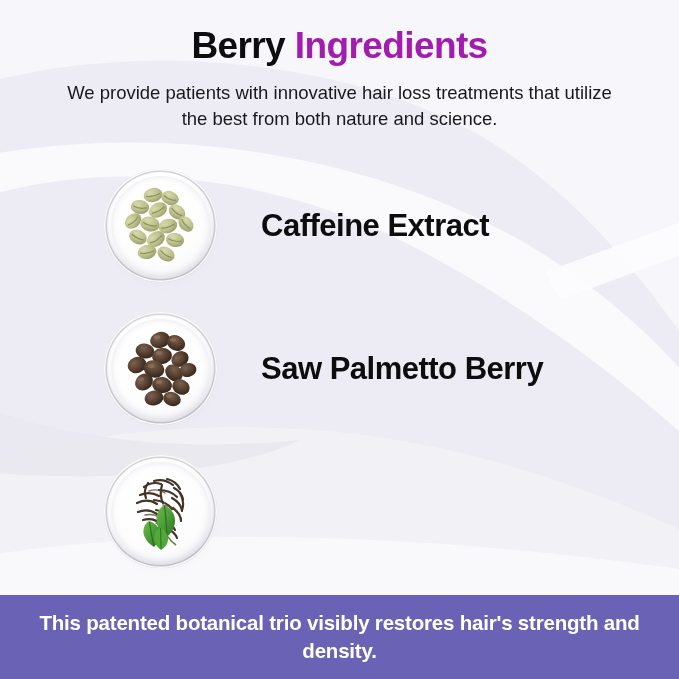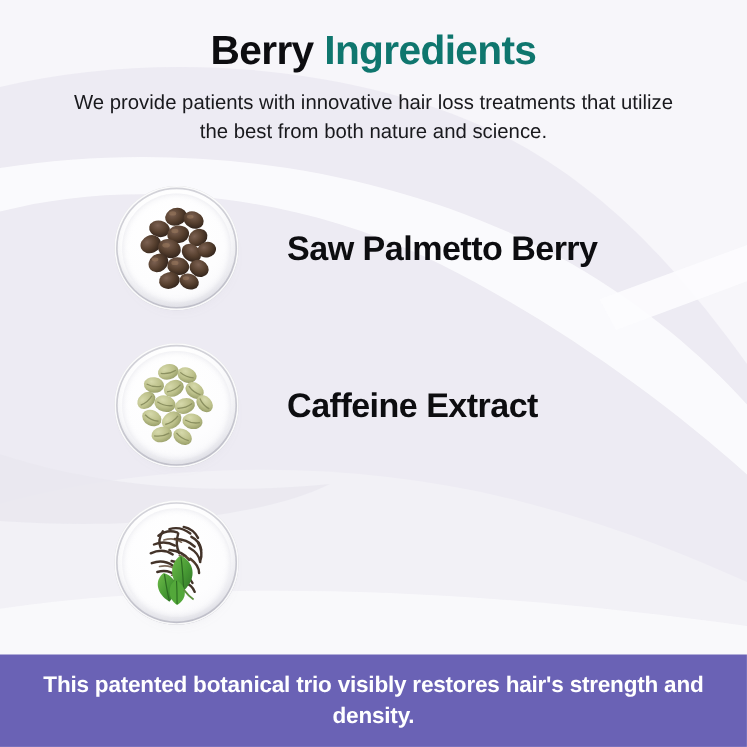--- a/index.html
+++ b/index.html
@@ -20,21 +20,21 @@
   .header { padding-top:26px; text-align:center; }
 
   .title {
     font-size:37px;
     font-weight:700;
     letter-spacing:-0.6px;
     line-height:1.1;
     white-space:nowrap;
   }
   .title .t-black { color:#0d0d10; }
-  .title .t-purple { color:#0f766e; }
+  .title .t-purple { color:#a21caf; }
 
   .subtitle {
     margin-top:13px;
     font-size:18.5px;
     line-height:1.42;
     color:#19191d;
     font-weight:400;
     padding:0 58px;
   }
 
@@ -139,20 +139,97 @@
 </svg>
 
 <div class="page">
 
   <div class="header">
     <h1 class="title"><span class="t-black">Berry </span><span class="t-purple">Ingredients</span></h1>
     <p class="subtitle">We provide patients with innovative hair loss treatments that utilize the best from both nature and science.</p>
   </div>
 
   <div class="ingredients">
+
+    <div class="ingredient-row">
+      <div class="dish-wrap">
+        <div class="dish-shadow"></div>
+        <div class="dish"></div>
+        <div class="dish-content">
+          <svg viewBox="0 0 113 113" xmlns="http://www.w3.org/2000/svg">
+            <defs>
+              <radialGradient id="beanG" cx="35%" cy="30%" r="75%">
+                <stop offset="0%" stop-color="#d6d9ab"></stop>
+                <stop offset="60%" stop-color="#bcc08a"></stop>
+                <stop offset="100%" stop-color="#9aa06b"></stop>
+              </radialGradient>
+            </defs>
+            <g>
+              <g transform="translate(49 26) rotate(-12)">
+                <ellipse rx="9.5" ry="7" fill="url(#beanG)"></ellipse>
+                  <path d="M -7 0 Q 0 2.6 7 0" stroke="#8b9060" stroke-width="1.2" fill="none"></path>
+              </g>
+              <g transform="translate(66 29) rotate(22)">
+                <ellipse rx="9" ry="6.8" fill="url(#beanG)"></ellipse>
+                  <path d="M -6.6 0 Q 0 2.4 6.6 0" stroke="#8b9060" stroke-width="1.2" fill="none"></path>
+              </g>
+              <g transform="translate(36 38) rotate(8)">
+                <ellipse rx="9.2" ry="7" fill="url(#beanG)"></ellipse>
+                  <path d="M -6.8 0 Q 0 2.5 6.8 0" stroke="#8b9060" stroke-width="1.2" fill="none"></path>
+              </g>
+              <g transform="translate(54 41) rotate(-28)">
+                <ellipse rx="9.5" ry="7.2" fill="url(#beanG)"></ellipse>
+                  <path d="M -7 0 Q 0 2.6 7 0" stroke="#8b9060" stroke-width="1.2" fill="none"></path>
+              </g>
+              <g transform="translate(73 43) rotate(36)">
+                <ellipse rx="9" ry="6.8" fill="url(#beanG)"></ellipse>
+                  <path d="M -6.6 0 Q 0 2.4 6.6 0" stroke="#8b9060" stroke-width="1.2" fill="none"></path>
+              </g>
+              <g transform="translate(29 52) rotate(-40)">
+                <ellipse rx="9" ry="6.8" fill="url(#beanG)"></ellipse>
+                  <path d="M -6.6 0 Q 0 2.4 6.6 0" stroke="#8b9060" stroke-width="1.2" fill="none"></path>
+              </g>
+              <g transform="translate(46 55) rotate(14)">
+                <ellipse rx="9.8" ry="7.4" fill="url(#beanG)"></ellipse>
+                  <path d="M -7.2 0 Q 0 2.7 7.2 0" stroke="#8b9060" stroke-width="1.2" fill="none"></path>
+              </g>
+              <g transform="translate(64 57) rotate(-18)">
+                <ellipse rx="9.4" ry="7" fill="url(#beanG)"></ellipse>
+                  <path d="M -7 0 Q 0 2.5 7 0" stroke="#8b9060" stroke-width="1.2" fill="none"></path>
+              </g>
+              <g transform="translate(82 55) rotate(48)">
+                <ellipse rx="8.6" ry="6.5" fill="url(#beanG)"></ellipse>
+                  <path d="M -6.4 0 Q 0 2.3 6.4 0" stroke="#8b9060" stroke-width="1.2" fill="none"></path>
+              </g>
+              <g transform="translate(34 68) rotate(26)">
+                <ellipse rx="9.2" ry="7" fill="url(#beanG)"></ellipse>
+                  <path d="M -6.8 0 Q 0 2.5 6.8 0" stroke="#8b9060" stroke-width="1.2" fill="none"></path>
+              </g>
+              <g transform="translate(52 70) rotate(-34)">
+                <ellipse rx="9.6" ry="7.2" fill="url(#beanG)"></ellipse>
+                  <path d="M -7 0 Q 0 2.6 7 0" stroke="#8b9060" stroke-width="1.2" fill="none"></path>
+              </g>
+              <g transform="translate(71 71) rotate(10)">
+                <ellipse rx="9.2" ry="7" fill="url(#beanG)"></ellipse>
+                  <path d="M -6.8 0 Q 0 2.5 6.8 0" stroke="#8b9060" stroke-width="1.2" fill="none"></path>
+              </g>
+              <g transform="translate(43 83) rotate(-10)">
+                <ellipse rx="9.4" ry="7" fill="url(#beanG)"></ellipse>
+                  <path d="M -7 0 Q 0 2.5 7 0" stroke="#8b9060" stroke-width="1.2" fill="none"></path>
+              </g>
+              <g transform="translate(62 85) rotate(32)">
+                <ellipse rx="9" ry="6.8" fill="url(#beanG)"></ellipse>
+                  <path d="M -6.6 0 Q 0 2.4 6.6 0" stroke="#8b9060" stroke-width="1.2" fill="none"></path>
+              </g>
+            </g>
+          </svg>
+        </div>
+      </div>
+      <div class="ingredient-label">Caffeine Extract</div>
+    </div>
 
     <div class="ingredient-row">
       <div class="dish-wrap">
         <div class="dish-shadow"></div>
         <div class="dish"></div>
         <div class="dish-content">
           <svg viewBox="0 0 113 113" xmlns="http://www.w3.org/2000/svg">
             <defs>
               <radialGradient id="berryG" cx="38%" cy="32%" r="72%">
                 <stop offset="0%" stop-color="#7c6152"></stop>
@@ -191,97 +268,20 @@
       <div class="ingredient-label">Saw Palmetto Berry</div>
     </div>
 
     <div class="ingredient-row">
       <div class="dish-wrap">
         <div class="dish-shadow"></div>
         <div class="dish"></div>
         <div class="dish-content">
           <svg viewBox="0 0 113 113" xmlns="http://www.w3.org/2000/svg">
             <defs>
-              <radialGradient id="beanG" cx="35%" cy="30%" r="75%">
-                <stop offset="0%" stop-color="#d6d9ab"></stop>
-                <stop offset="60%" stop-color="#bcc08a"></stop>
-                <stop offset="100%" stop-color="#9aa06b"></stop>
-              </radialGradient>
-            </defs>
-            <g>
-              <g transform="translate(49 26) rotate(-12)">
-                <ellipse rx="9.5" ry="7" fill="url(#beanG)"></ellipse>
-                  <path d="M -7 0 Q 0 2.6 7 0" stroke="#8b9060" stroke-width="1.2" fill="none"></path>
-              </g>
-              <g transform="translate(66 29) rotate(22)">
-                <ellipse rx="9" ry="6.8" fill="url(#beanG)"></ellipse>
-                  <path d="M -6.6 0 Q 0 2.4 6.6 0" stroke="#8b9060" stroke-width="1.2" fill="none"></path>
-              </g>
-              <g transform="translate(36 38) rotate(8)">
-                <ellipse rx="9.2" ry="7" fill="url(#beanG)"></ellipse>
-                  <path d="M -6.8 0 Q 0 2.5 6.8 0" stroke="#8b9060" stroke-width="1.2" fill="none"></path>
-              </g>
-              <g transform="translate(54 41) rotate(-28)">
-                <ellipse rx="9.5" ry="7.2" fill="url(#beanG)"></ellipse>
-                  <path d="M -7 0 Q 0 2.6 7 0" stroke="#8b9060" stroke-width="1.2" fill="none"></path>
-              </g>
-              <g transform="translate(73 43) rotate(36)">
-                <ellipse rx="9" ry="6.8" fill="url(#beanG)"></ellipse>
-                  <path d="M -6.6 0 Q 0 2.4 6.6 0" stroke="#8b9060" stroke-width="1.2" fill="none"></path>
-              </g>
-              <g transform="translate(29 52) rotate(-40)">
-                <ellipse rx="9" ry="6.8" fill="url(#beanG)"></ellipse>
-                  <path d="M -6.6 0 Q 0 2.4 6.6 0" stroke="#8b9060" stroke-width="1.2" fill="none"></path>
-              </g>
-              <g transform="translate(46 55) rotate(14)">
-                <ellipse rx="9.8" ry="7.4" fill="url(#beanG)"></ellipse>
-                  <path d="M -7.2 0 Q 0 2.7 7.2 0" stroke="#8b9060" stroke-width="1.2" fill="none"></path>
-              </g>
-              <g transform="translate(64 57) rotate(-18)">
-                <ellipse rx="9.4" ry="7" fill="url(#beanG)"></ellipse>
-                  <path d="M -7 0 Q 0 2.5 7 0" stroke="#8b9060" stroke-width="1.2" fill="none"></path>
-              </g>
-              <g transform="translate(82 55) rotate(48)">
-                <ellipse rx="8.6" ry="6.5" fill="url(#beanG)"></ellipse>
-                  <path d="M -6.4 0 Q 0 2.3 6.4 0" stroke="#8b9060" stroke-width="1.2" fill="none"></path>
-              </g>
-              <g transform="translate(34 68) rotate(26)">
-                <ellipse rx="9.2" ry="7" fill="url(#beanG)"></ellipse>
-                  <path d="M -6.8 0 Q 0 2.5 6.8 0" stroke="#8b9060" stroke-width="1.2" fill="none"></path>
-              </g>
-              <g transform="translate(52 70) rotate(-34)">
-                <ellipse rx="9.6" ry="7.2" fill="url(#beanG)"></ellipse>
-                  <path d="M -7 0 Q 0 2.6 7 0" stroke="#8b9060" stroke-width="1.2" fill="none"></path>
-              </g>
-              <g transform="translate(71 71) rotate(10)">
-                <ellipse rx="9.2" ry="7" fill="url(#beanG)"></ellipse>
-                  <path d="M -6.8 0 Q 0 2.5 6.8 0" stroke="#8b9060" stroke-width="1.2" fill="none"></path>
-              </g>
-              <g transform="translate(43 83) rotate(-10)">
-                <ellipse rx="9.4" ry="7" fill="url(#beanG)"></ellipse>
-                  <path d="M -7 0 Q 0 2.5 7 0" stroke="#8b9060" stroke-width="1.2" fill="none"></path>
-              </g>
-              <g transform="translate(62 85) rotate(32)">
-                <ellipse rx="9" ry="6.8" fill="url(#beanG)"></ellipse>
-                  <path d="M -6.6 0 Q 0 2.4 6.6 0" stroke="#8b9060" stroke-width="1.2" fill="none"></path>
-              </g>
-            </g>
-          </svg>
-        </div>
-      </div>
-      <div class="ingredient-label">Caffeine Extract</div>
-    </div>
-
-    <div class="ingredient-row">
-      <div class="dish-wrap">
-        <div class="dish-shadow"></div>
-        <div class="dish"></div>
-        <div class="dish-content">
-          <svg viewBox="0 0 113 113" xmlns="http://www.w3.org/2000/svg">
-            <defs>
               <linearGradient id="leafG" x1="0" y1="0" x2="1" y2="1">
                 <stop offset="0%" stop-color="#6fbb4a"></stop>
                 <stop offset="55%" stop-color="#479a34"></stop>
                 <stop offset="100%" stop-color="#2f7326"></stop>
               </linearGradient>
             </defs>
 
             <g stroke="#39291e" stroke-width="2.2" stroke-linecap="round" fill="none" opacity="0.95">
               <path d="M40 32 q8 -6 17 -3"></path>
                 <path d="M50 26 q10 -3 19 4"></path>

